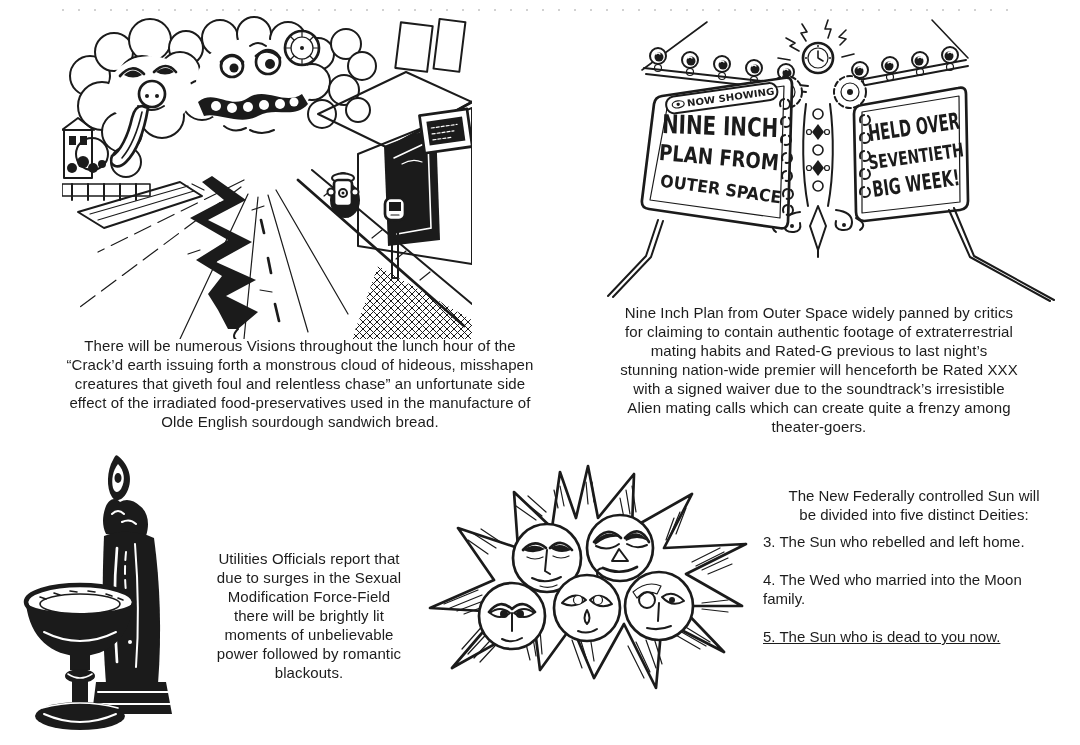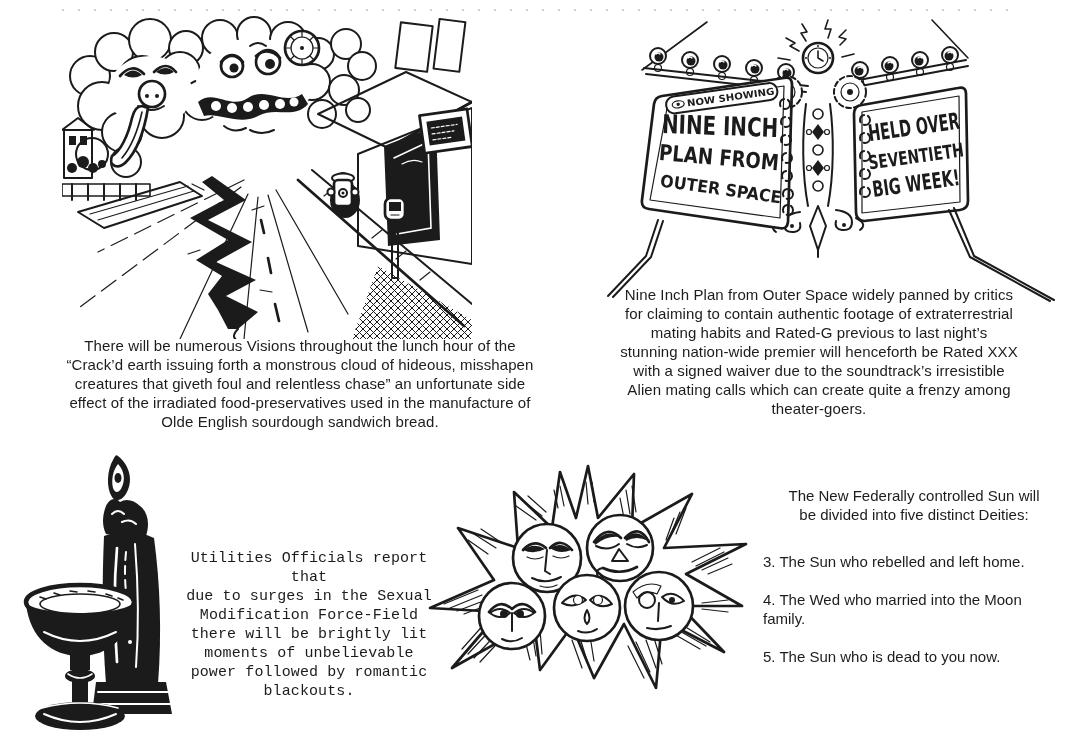--- a/index.html
+++ b/index.html
@@ -4,26 +4,26 @@
 <style>
   html,body{margin:0;padding:0;background:#fff;}
   .page{position:relative;width:1080px;height:745px;background:#ffffff;overflow:hidden;
         font-family:"Liberation Sans",sans-serif;color:#1c1c1c;}
   .scan-dots{position:absolute;left:62px;top:9px;width:950px;height:2px;opacity:.45;
         background:repeating-linear-gradient(90deg,#9a9a9a 0 2px,transparent 2px 16px);}
   .illo{position:absolute;}
   .caption{position:absolute;font-size:15px;line-height:19px;text-align:center;
         white-space:pre-line;letter-spacing:.1px;}
   .cap-visions{left:35px;top:336px;width:530px;}
-  .cap-nine{left:558px;top:285px;width:522px;}
-  .cap-utilities{left:183px;top:549px;width:252px;font-family:Liberation Mono, monospace;}
+  .cap-nine{left:558px;top:303px;width:522px;}
+  .cap-utilities{left:183px;top:549px;width:252px;}
   .sun-text{position:absolute;left:763px;top:486px;width:302px;font-size:15px;line-height:19px;}
-  .deity-heading{text-align:center;white-space:pre-line;margin-bottom:28px;}
+  .deity-heading{text-align:center;white-space:pre-line;margin-bottom:8px;}
   .deity-item{margin-bottom:19px;}
-  .deity-item:last-child{margin-bottom:16px;}
+  .deity-item:last-child{margin-bottom:16px;text-decoration:underline;}
   
   .s{stroke:#1b1b1b;fill:none;stroke-linecap:round;stroke-linejoin:round;}
   .sf{stroke:#1b1b1b;fill:#ffffff;stroke-linecap:round;stroke-linejoin:round;}
   .w1{stroke-width:1.2}.w15{stroke-width:1.6}.w2{stroke-width:2}.w3{stroke-width:2.7}.w4{stroke-width:4.5}
   .fb{fill:#1b1b1b;stroke:none;}
   .wl{stroke:#ffffff;fill:none;stroke-linecap:round;}
   text.hand{font-family:"DejaVu Sans",sans-serif;font-weight:700;fill:#1b1b1b;}
 </style>
 </head>
 <body>

